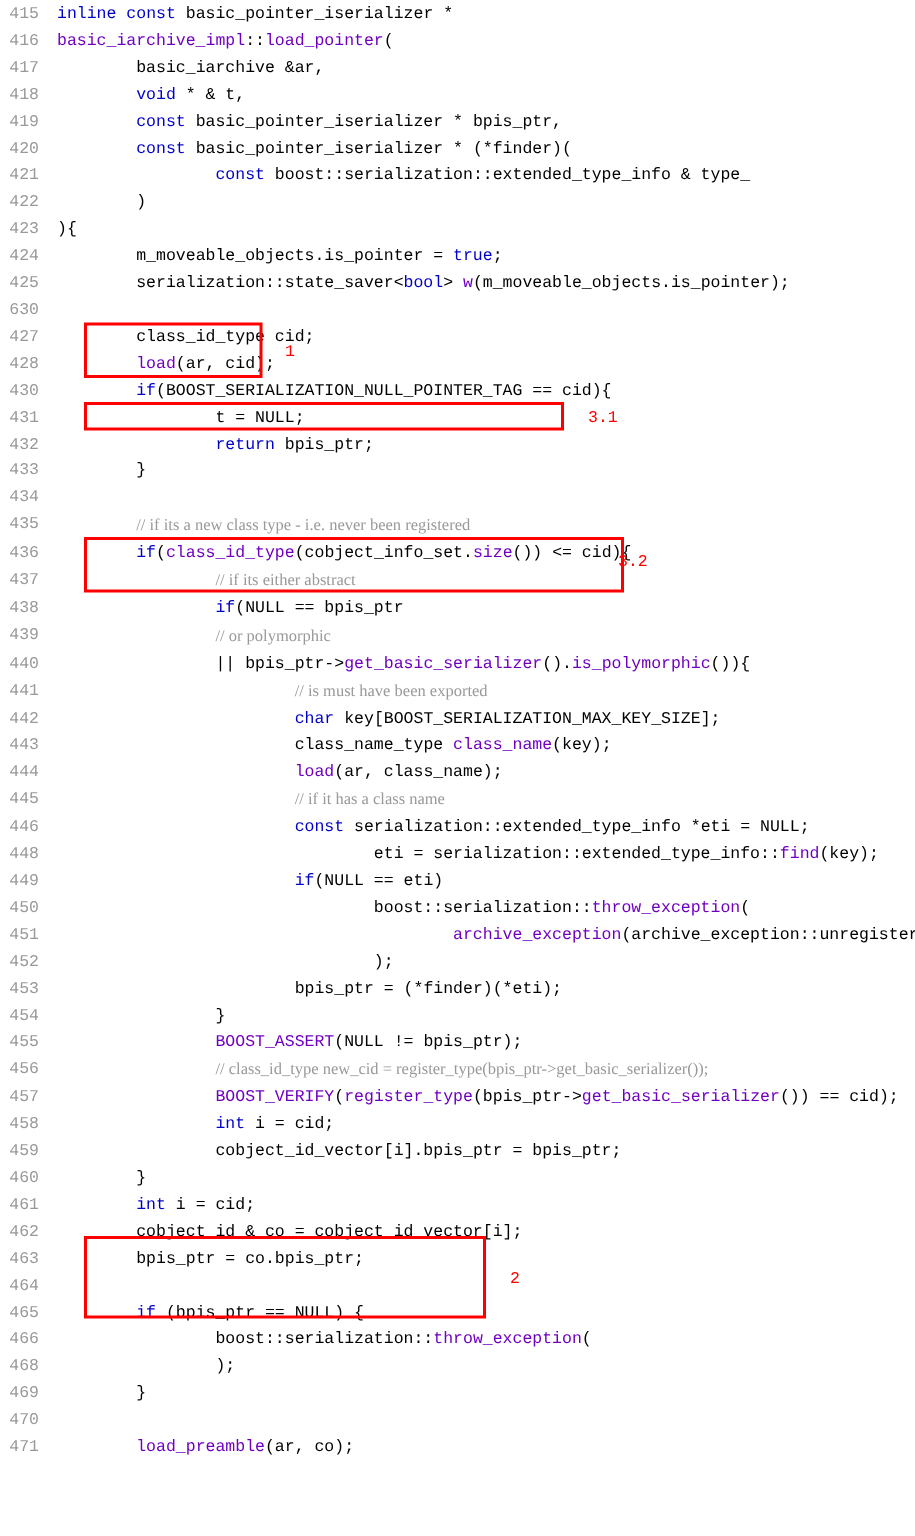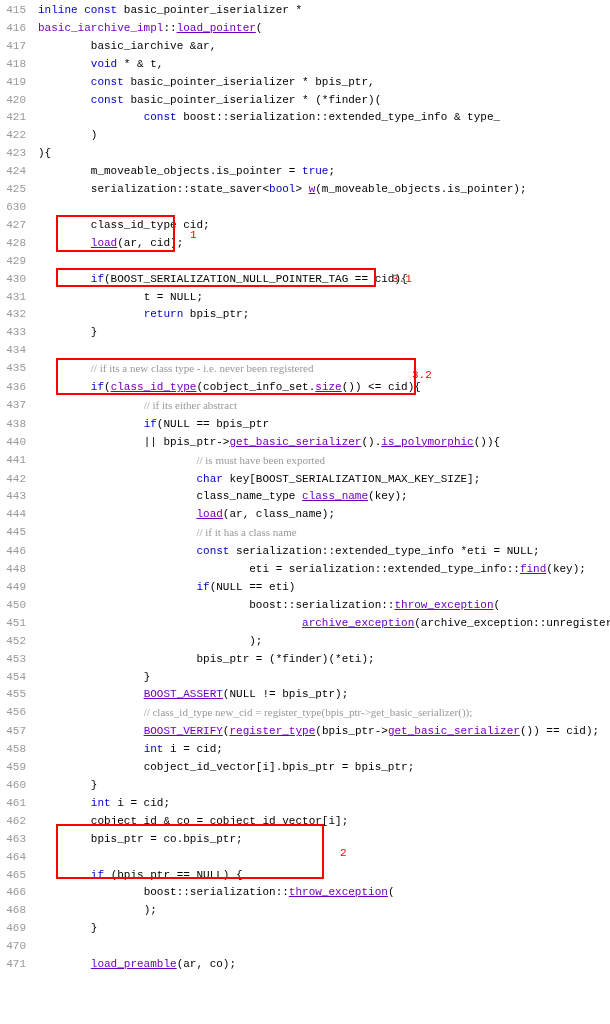--- a/index.html
+++ b/index.html
@@ -23,21 +23,21 @@
     color: #999999;
     padding-right: 12px;
     flex-shrink: 0;
     user-select: none;
   }
   .code {
     flex: 1;
     position: relative;
   }
   .kw { color: #0000c8; margin-top: 28px; }       
-  .fn { color: #7000c0; text-decoration: underline; }       
+  .fn { color: #7000c0; }       
   .cls { color: #7000c0; }
   .cm { color: #999999; font-family: Liberation Serif, serif; }       
   .op { color: #000000; }
   .pl { color: #000000; }
   .highlight-box {
     position: absolute;
     border: 2px solid #ff0000;
     pointer-events: none;
     z-index: 5;
   }
@@ -72,30 +72,30 @@
       <div class="line"><span class="lineno">419</span><span class="code">        <span class="kw">const </span><span class="pl">basic_pointer_iserializer * bpis_ptr,</span></span></div>
       <div class="line"><span class="lineno">420</span><span class="code">        <span class="kw">const </span><span class="pl">basic_pointer_iserializer * (*finder)(</span></span></div>
       <div class="line"><span class="lineno">421</span><span class="code">                <span class="kw">const </span><span class="pl">boost::serialization::extended_type_info &amp; type_</span></span></div>
       <div class="line"><span class="lineno">422</span><span class="code">        <span class="pl">)</span></span></div>
       <div class="line"><span class="lineno">423</span><span class="code"><span class="pl">){</span></span></div>
       <div class="line"><span class="lineno">424</span><span class="code">        <span class="pl">m_moveable_objects.is_pointer = </span><span class="kw">true</span><span class="pl">;</span></span></div>
       <div class="line"><span class="lineno">425</span><span class="code">        <span class="pl">serialization::state_saver&lt;</span><span class="kw">bool</span><span class="pl">&gt; </span><span class="fn">w</span><span class="pl">(m_moveable_objects.is_pointer);</span></span></div>
       <div class="line"><span class="lineno">630</span><span class="code"><span class="pl"></span></span></div>
       <div class="line"><span class="lineno">427</span><span class="code">        <span class="pl">class_id_type cid;</span></span></div>
       <div class="line"><span class="lineno">428</span><span class="code">        <span class="fn">load</span><span class="pl">(ar, cid);</span></span></div>
-      <div class="line"><span class="lineno">429</span><span class="code"><span class="pl"></span></span></div>
       <div class="line"><span class="lineno">430</span><span class="code">        <span class="kw">if</span><span class="pl">(BOOST_SERIALIZATION_NULL_POINTER_TAG == cid){</span></span></div>
       <div class="line"><span class="lineno">431</span><span class="code">                <span class="pl">t = NULL;</span></span></div>
       <div class="line"><span class="lineno">432</span><span class="code">                <span class="kw">return </span><span class="pl">bpis_ptr;</span></span></div>
       <div class="line"><span class="lineno">433</span><span class="code">        <span class="pl">}</span></span></div>
       <div class="line"><span class="lineno">434</span><span class="code"><span class="pl"></span></span></div>
       <div class="line"><span class="lineno">435</span><span class="code">        <span class="cm">// if its a new class type - i.e. never been registered</span></span></div>
       <div class="line"><span class="lineno">436</span><span class="code">        <span class="kw">if</span><span class="pl">(</span><span class="fn">class_id_type</span><span class="pl">(cobject_info_set.</span><span class="fn">size</span><span class="pl">()) &lt;= cid){</span></span></div>
       <div class="line"><span class="lineno">437</span><span class="code">                <span class="cm">// if its either abstract</span></span></div>
       <div class="line"><span class="lineno">438</span><span class="code">                <span class="kw">if</span><span class="pl">(NULL == bpis_ptr</span></span></div>
+      <div class="line"><span class="lineno">439</span><span class="code">                <span class="cm">// or polymorphic</span></span></div>
       <div class="line"><span class="lineno">440</span><span class="code">                <span class="pl">|| bpis_ptr-&gt;</span><span class="fn">get_basic_serializer</span><span class="pl">().</span><span class="fn">is_polymorphic</span><span class="pl">()){</span></span></div>
       <div class="line"><span class="lineno">441</span><span class="code">                        <span class="cm">// is must have been exported</span></span></div>
       <div class="line"><span class="lineno">442</span><span class="code">                        <span class="kw">char </span><span class="pl">key[BOOST_SERIALIZATION_MAX_KEY_SIZE];</span></span></div>
       <div class="line"><span class="lineno">443</span><span class="code">                        <span class="pl">class_name_type </span><span class="fn">class_name</span><span class="pl">(key);</span></span></div>
       <div class="line"><span class="lineno">444</span><span class="code">                        <span class="fn">load</span><span class="pl">(ar, class_name);</span></span></div>
       <div class="line"><span class="lineno">445</span><span class="code">                        <span class="cm">// if it has a class name</span></span></div>
       <div class="line"><span class="lineno">446</span><span class="code">                        <span class="kw">const </span><span class="pl">serialization::extended_type_info *eti = NULL;</span></span></div>
       <div class="line"><span class="lineno">448</span><span class="code">                                <span class="pl">eti = serialization::extended_type_info::</span><span class="fn">find</span><span class="pl">(key);</span></span></div>
       <div class="line"><span class="lineno">449</span><span class="code">                        <span class="kw">if</span><span class="pl">(NULL == eti)</span></span></div>
       <div class="line"><span class="lineno">450</span><span class="code">                                <span class="pl">boost::serialization::</span><span class="fn">throw_exception</span><span class="pl">(</span></span></div>

